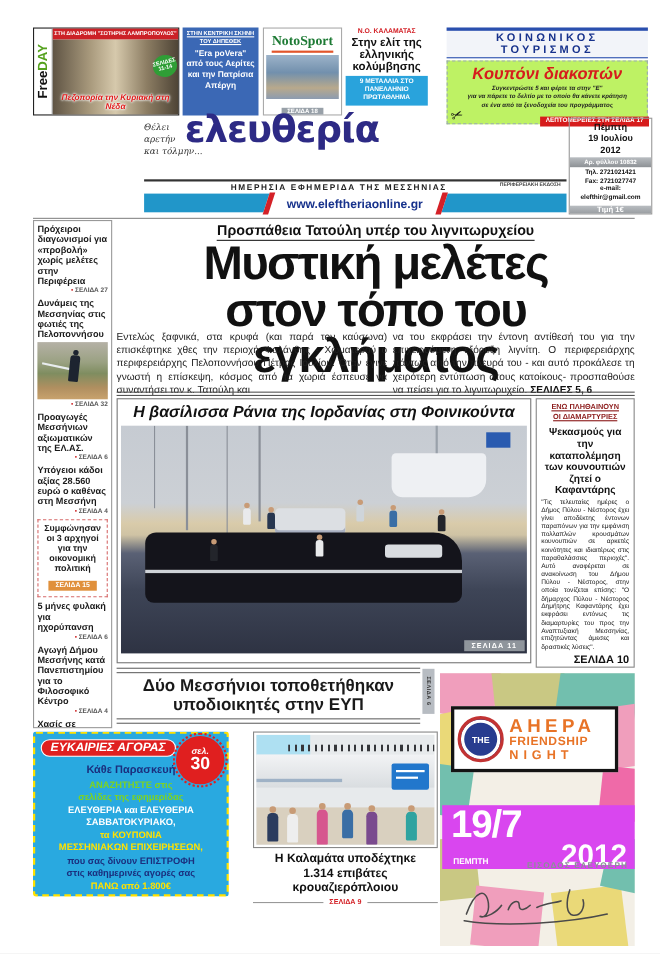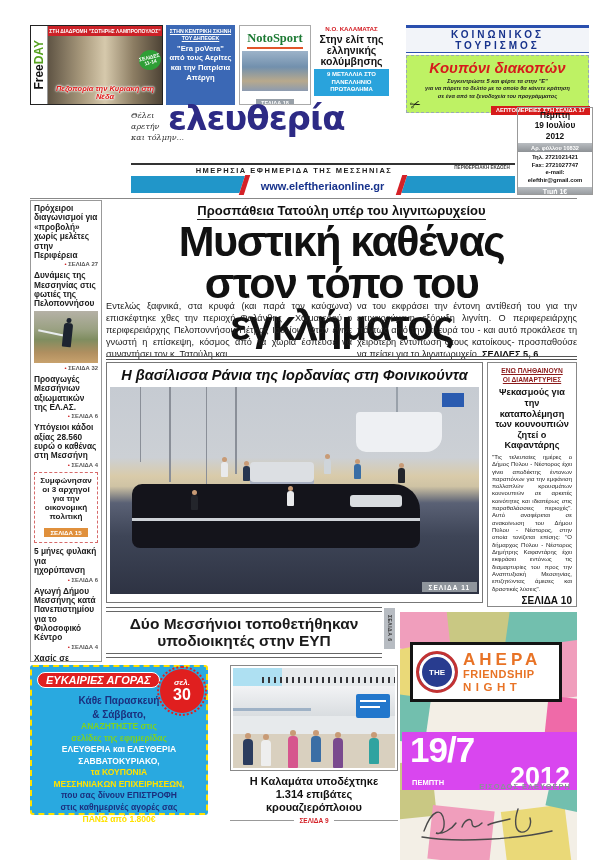--- a/index.html
+++ b/index.html
@@ -38,21 +38,21 @@
   .cp-box{position:relative;margin-top:2px;border:1.5px dashed #9aaab2;padding:2px 4px 12px;background:#bef264;text-align:center;}
   .cp-title{color:#d61c1c;font-size:15px;font-weight:bold;font-style:italic;margin:1px 0 2px;}
   .cp-l{font-size:5.6px;font-weight:bold;font-style:italic;line-height:1.3;color:#222;}
   .cp-sc{position:absolute;left:3px;bottom:0;font-size:13px;transform:rotate(-20deg);}
   .cp-det{position:absolute;right:-2px;bottom:-3px;background:#d61c1c;color:#fff;font-size:5.8px;font-weight:bold;padding:1.5px 5px;}
 
   
   #slogan{position:absolute;left:131px;top:111px;font-family:"DejaVu Serif",serif;font-style:italic;font-size:8px;color:#333;line-height:1.35;}
   #logo{position:absolute;left:168px;top:101px;width:348px;text-align:left;font-size:34px;font-weight:bold;color:#2d2a85;line-height:1;font-family:"DejaVu Sans",sans-serif;letter-spacing:-1px;}
   #subrule{position:absolute;left:131px;top:163px;width:384px;border-top:2px solid #333;}
-  #subtitle{position:absolute;left:154px;top:166px;width:280px;text-align:center;font-size:7.5px;letter-spacing:1.5px;font-weight:bold;color:#222;}
+  #subtitle{position:absolute;left:168px;top:166px;width:280px;text-align:center;font-size:7.5px;letter-spacing:1.5px;font-weight:bold;color:#222;}
   #edition{position:absolute;left:452px;top:165px;width:60px;font-size:4.6px;font-weight:bold;color:#444;line-height:1.2;text-align:center;}
   #webbar{position:absolute;left:131px;top:176px;width:384px;height:17px;background:#2196c9;display:flex;align-items:center;justify-content:center;}
   .web-pill{background:#fff;transform:skewX(-18deg);padding:1px 14px;border-left:5px solid #d42127;border-right:5px solid #d42127;}
   .web-pill span{display:inline-block;transform:skewX(18deg);font-weight:bold;font-size:11px;color:#17328c;}
   #datebox{position:absolute;left:517px;top:107px;width:76px;height:88px;border:1px solid #999;box-sizing:border-box;text-align:center;font-weight:bold;overflow:hidden;}
   .db-day,.db-date,.db-year{font-size:8.3px;line-height:1.25;}
   .db-day{margin-top:2px;}
   .db-issue{background:linear-gradient(#b9bdc1,#8d9195);color:#fff;font-size:5.6px;padding:1.5px 0;margin-top:2px;}
   .db-tel{font-size:5.9px;line-height:1.3;padding:2px 0;}
   .db-price{background:linear-gradient(#b9bdc1,#8d9195);color:#fff;font-size:7px;padding:1.5px 0;}
@@ -230,21 +230,21 @@
       <div>Fax: 2721027747</div>
       <div>e-mail:</div>
       <div>elefthir@gmail.com</div>
     </div>
     <div class="db-price">Τιμή 1€</div>
   </div>
   <div id="toprule"></div>
 
   <div id="lead">
     <div><span class="lead-kick">Προσπάθεια Τατούλη υπέρ του λιγνιτωρυχείου</span></div>
-    <div class="lead-h">Μυστική καθένας</div>
+    <div class="lead-h">Μυστική μελέτες</div>
     <div class="lead-h">στον τόπο του εγκλήματος</div>
   </div>
   <div id="bodyL">Εντελώς ξαφνικά, στα κρυφά (και παρά τον καύσωνα) επισκέφτηκε χθες την περιοχή Φαλάνθης - Χωματερού ο περιφερειάρχης Πελοποννήσου Πέτρος Ιουλίου. Όταν έγινε γνωστή η επίσκεψη, κόσμος από τα χωριά έσπευσε να συναντήσει τον κ. Τατούλη και</div>
   <div id="bodyR">
     <span>να του εκφράσει την έντονη αντίθεσή του για την επιχειρούμενη εξόρυξη λιγνίτη. Ο περιφερειάρχης πάντως από την πλευρά του - και αυτό προκάλεσε τη χειρότερη εντύπωση στους κατοίκους- προσπαθούσε να πείσει για το λιγνιτωρυχείο.</span>
     <span class="pages">ΣΕΛΙΔΕΣ 5, 6</span>
   </div>
   <div id="leadrule"></div>
 
   <div id="sidebar">
@@ -346,21 +346,20 @@
   <div id="market">
     <div class="mk-title">ΕΥΚΑΙΡΙΕΣ ΑΓΟΡΑΣ</div>
     <div class="mk-burst">
       <span class="b1">σελ.</span>
       <span class="b2">30</span>
     </div>
     <div class="mk-lines">
 
         <div class="mk-line navybig">Κάθε Παρασκευή</div>
 
-        <div class="mk-line navybig">&amp; Σάββατο,</div>
 
         <div class="mk-line green">ΑΝΑΖΗΤΗΣΤΕ στις</div>
 
         <div class="mk-line green">σελίδες της εφημερίδας</div>
 
         <div class="mk-line white">ΕΛΕΥΘΕΡΙΑ και ΕΛΕΥΘΕΡΙΑ</div>
 
         <div class="mk-line white">ΣΑΒΒΑΤΟΚΥΡΙΑΚΟ,</div>
 
         <div class="mk-line yellow">τα ΚΟΥΠΟΝΙΑ</div>

